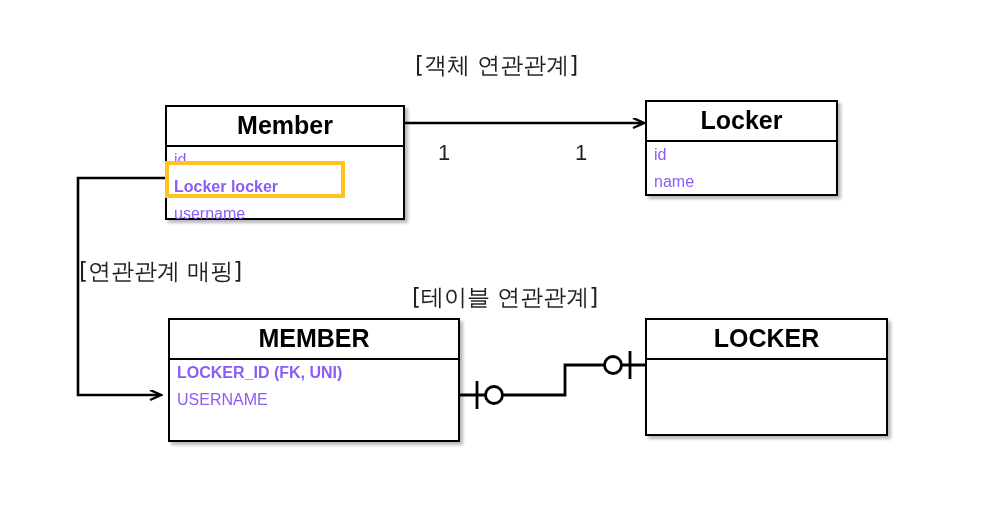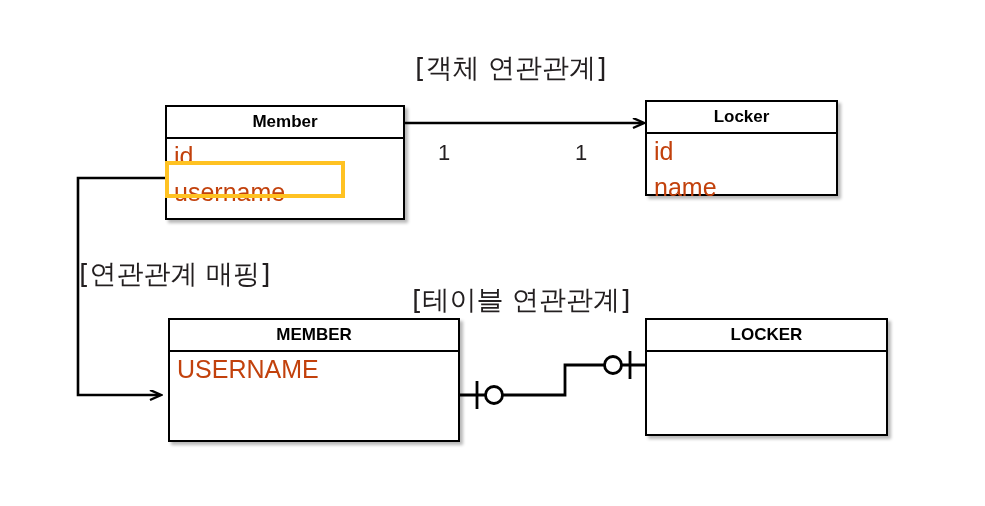--- a/index.html
+++ b/index.html
@@ -17,54 +17,54 @@
   }
 
   .canvas {
     position: absolute;
     inset: 0;
   }
 
   
   .caption {
     position: absolute;
-    font-size: 27px;
+    font-size: 23px;
     line-height: 1;
     color: #231f20;
     white-space: nowrap;
     font-family: "DejaVu Sans", "Liberation Sans", sans-serif;
   }
   #caption-object   { left: 415px; top: 54px; }
   #caption-mapping  { left: 79px;  top: 260px; }
   #caption-table    { left: 412px; top: 286px; }
 
   
   .box {
     position: absolute;
     background: #ffffff;
     border: 2.5px solid #000000;
     box-sizing: border-box;
     box-shadow: 3px 3px 3px rgba(0,0,0,0.28);
   }
   .box-title {
     text-align: center;
     font-weight: bold;
-    font-size: 17px;
+    font-size: 25px;
     line-height: 1;
     padding: 6px 0 7px 0;
     border-bottom: 2.5px solid #000000;
     white-space: nowrap;
   }
   .box-body { padding: 0; }
   .field {
-    font-size: 25px;
+    font-size: 16px;
     line-height: 1;
     padding: 5px 0 6px 7px;
     white-space: nowrap;
-    color: #c2410c;
+    color: #8b5cf6;
   }
   .field.sep { border-bottom: 2.5px solid #000000; }
   .field.bold { font-weight: bold; }
   .hl-border {
     position: absolute;
     border: 4px solid #FFC222;
     background: transparent;
     box-sizing: border-box;
     pointer-events: none;
   }
@@ -126,40 +126,42 @@
   <div class="caption" id="caption-object">[객체 연관관계]</div>
 
   <div class="caption" id="caption-table">[테이블 연관관계]</div>
 
   <div class="caption" id="caption-mapping">[연관관계 매핑]</div>
 
   <div class="box" id="box-member-obj">
     <div class="box-title">Member</div>
     <div class="box-body">
       <div class="field">id</div>
+      <div class="field bold">Locker locker</div>
       <div class="field">username</div>
     </div>
   </div>
 
   <div class="hl-border" style="left:165px; top:161px; width:180px; height:37px;"></div>
 
   <div class="box" id="box-locker-obj">
     <div class="box-title">Locker</div>
     <div class="box-body">
       <div class="field">id</div>
       <div class="field">name</div>
     </div>
   </div>
 
   <div class="mult" id="mult-left">1</div>
   <div class="mult" id="mult-right">1</div>
 
   <div class="box" id="box-member-tbl">
     <div class="box-title">MEMBER</div>
     <div class="box-body">
+      <div class="field bold">LOCKER_ID (FK, UNI)</div>
       <div class="field">USERNAME</div>
     </div>
   </div>
 
   <div class="box" id="box-locker-tbl">
     <div class="box-title">LOCKER</div>
   </div>
 
 </div>
 

